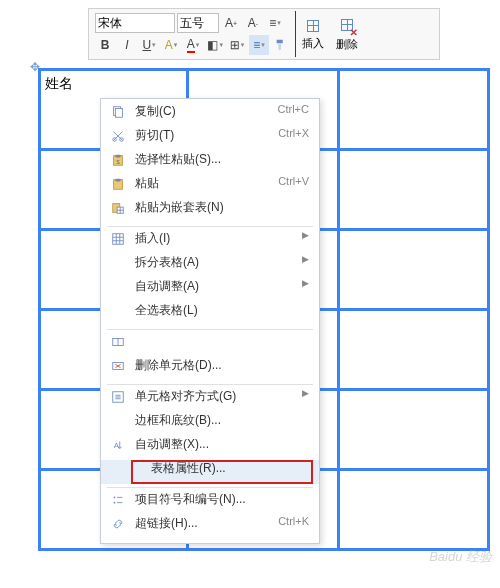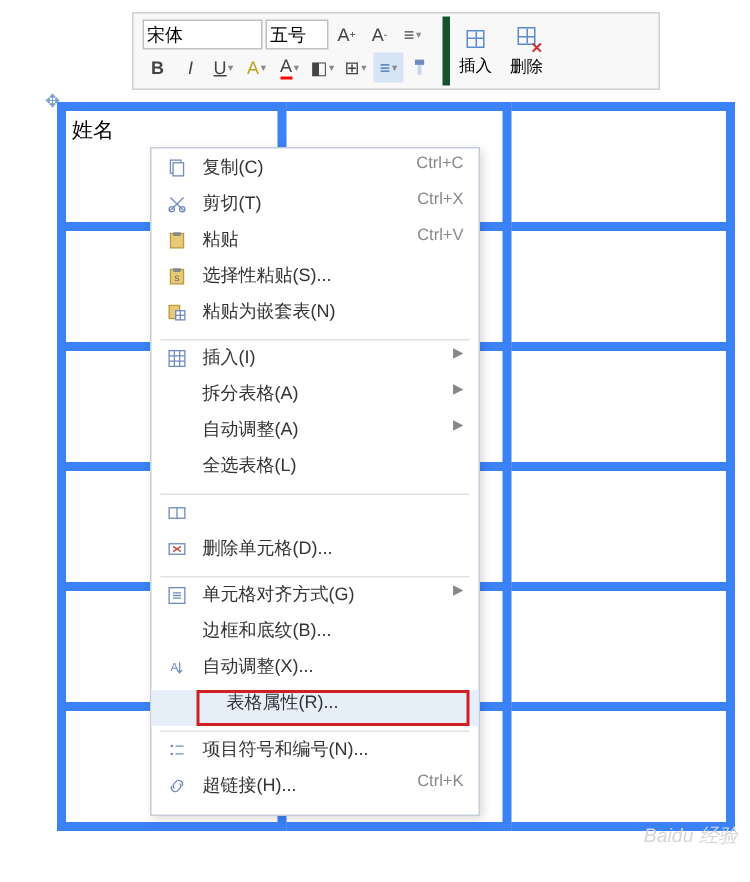--- a/index.html
+++ b/index.html
@@ -18,21 +18,21 @@
   left: 88px;
   right: 60px;
   display: flex;
   border: 1px solid #d0d0d0;
   background: #f8f8f8;
   padding: 2px;
 }
 .toolbar-section {
   display: flex;
   flex-direction: column;
-  border-right: 5px solid #14532d;
+  border-right: 1px solid #14532d;
   padding: 2px 4px;
 }
 .toolbar-row { display: flex; align-items: center; gap: 2px; }
 .font-select {
   border: 1px solid #c0c0c0;
   font-size: 12px;
   padding: 1px 2px;
   background: #fff;
   height: 20px;
 }
@@ -65,21 +65,21 @@
   position: absolute; top: -8px; left: -8px;
   font-size: 12px; color: #7aa0d4;
 }
 table.doc-table {
   border-collapse: collapse;
   border: 1.5px solid #333;
   width: 100%;
   background: #fff;
 }
 table.doc-table td {
-  border: 6px solid #3b82f6;
+  border: 3px solid #3b82f6;
   height: 80px;
   padding: 0;
 }
 .cell-a1 { padding: 4px !important; vertical-align: top; font-size: 14px; font-family: "宋体"; }
 .context-menu {
   position: absolute;
   top: 98px; left: 100px;
   width: 220px;
   background: #fff;
   border: 1px solid #c6cdd6;
@@ -225,34 +225,34 @@
         </svg>
       </span>
       <span class="menu-label">剪切(T)</span>
       <span class="menu-shortcut">Ctrl+X</span>
     </div>
     <div class="menu-item">
       <span class="menu-icon">
         <svg class="ic" viewBox="0 0 16 16">
           <rect x="3" y="3" width="10" height="11" fill="#e9c977" stroke="#b99a40"></rect>
           <rect x="5" y="2" width="6" height="3" rx="1" fill="#888"></rect>
+          <text x="8" y="12" font-size="6" text-anchor="middle" fill="#555">S</text>
+        </svg>
+      </span>
+      <span class="menu-label">选择性粘贴(S)...</span>
+    </div>
+    <div class="menu-item">
+      <span class="menu-icon">
+        <svg class="ic" viewBox="0 0 16 16">
+          <rect x="3" y="3" width="10" height="11" fill="#e9c977" stroke="#b99a40"></rect>
+          <rect x="5" y="2" width="6" height="3" rx="1" fill="#888"></rect>
         </svg>
       </span>
       <span class="menu-label">粘贴</span>
       <span class="menu-shortcut">Ctrl+V</span>
-    </div>
-    <div class="menu-item">
-      <span class="menu-icon">
-        <svg class="ic" viewBox="0 0 16 16">
-          <rect x="3" y="3" width="10" height="11" fill="#e9c977" stroke="#b99a40"></rect>
-          <rect x="5" y="2" width="6" height="3" rx="1" fill="#888"></rect>
-          <text x="8" y="12" font-size="6" text-anchor="middle" fill="#555">S</text>
-        </svg>
-      </span>
-      <span class="menu-label">选择性粘贴(S)...</span>
     </div>
     <div class="menu-item">
       <span class="menu-icon">
         <svg class="ic" viewBox="0 0 16 16">
           <rect x="2" y="3" width="8" height="10" fill="#e9c977" stroke="#b99a40"></rect>
           <rect x="7" y="7" width="7" height="7" fill="#fff" stroke="#6f8bbf"></rect>
           <path d="M7 10.5h7M10.5 7v7" stroke="#6f8bbf"></path>
         </svg>
       </span>
       <span class="menu-label">粘贴为嵌套表(N)</span>

